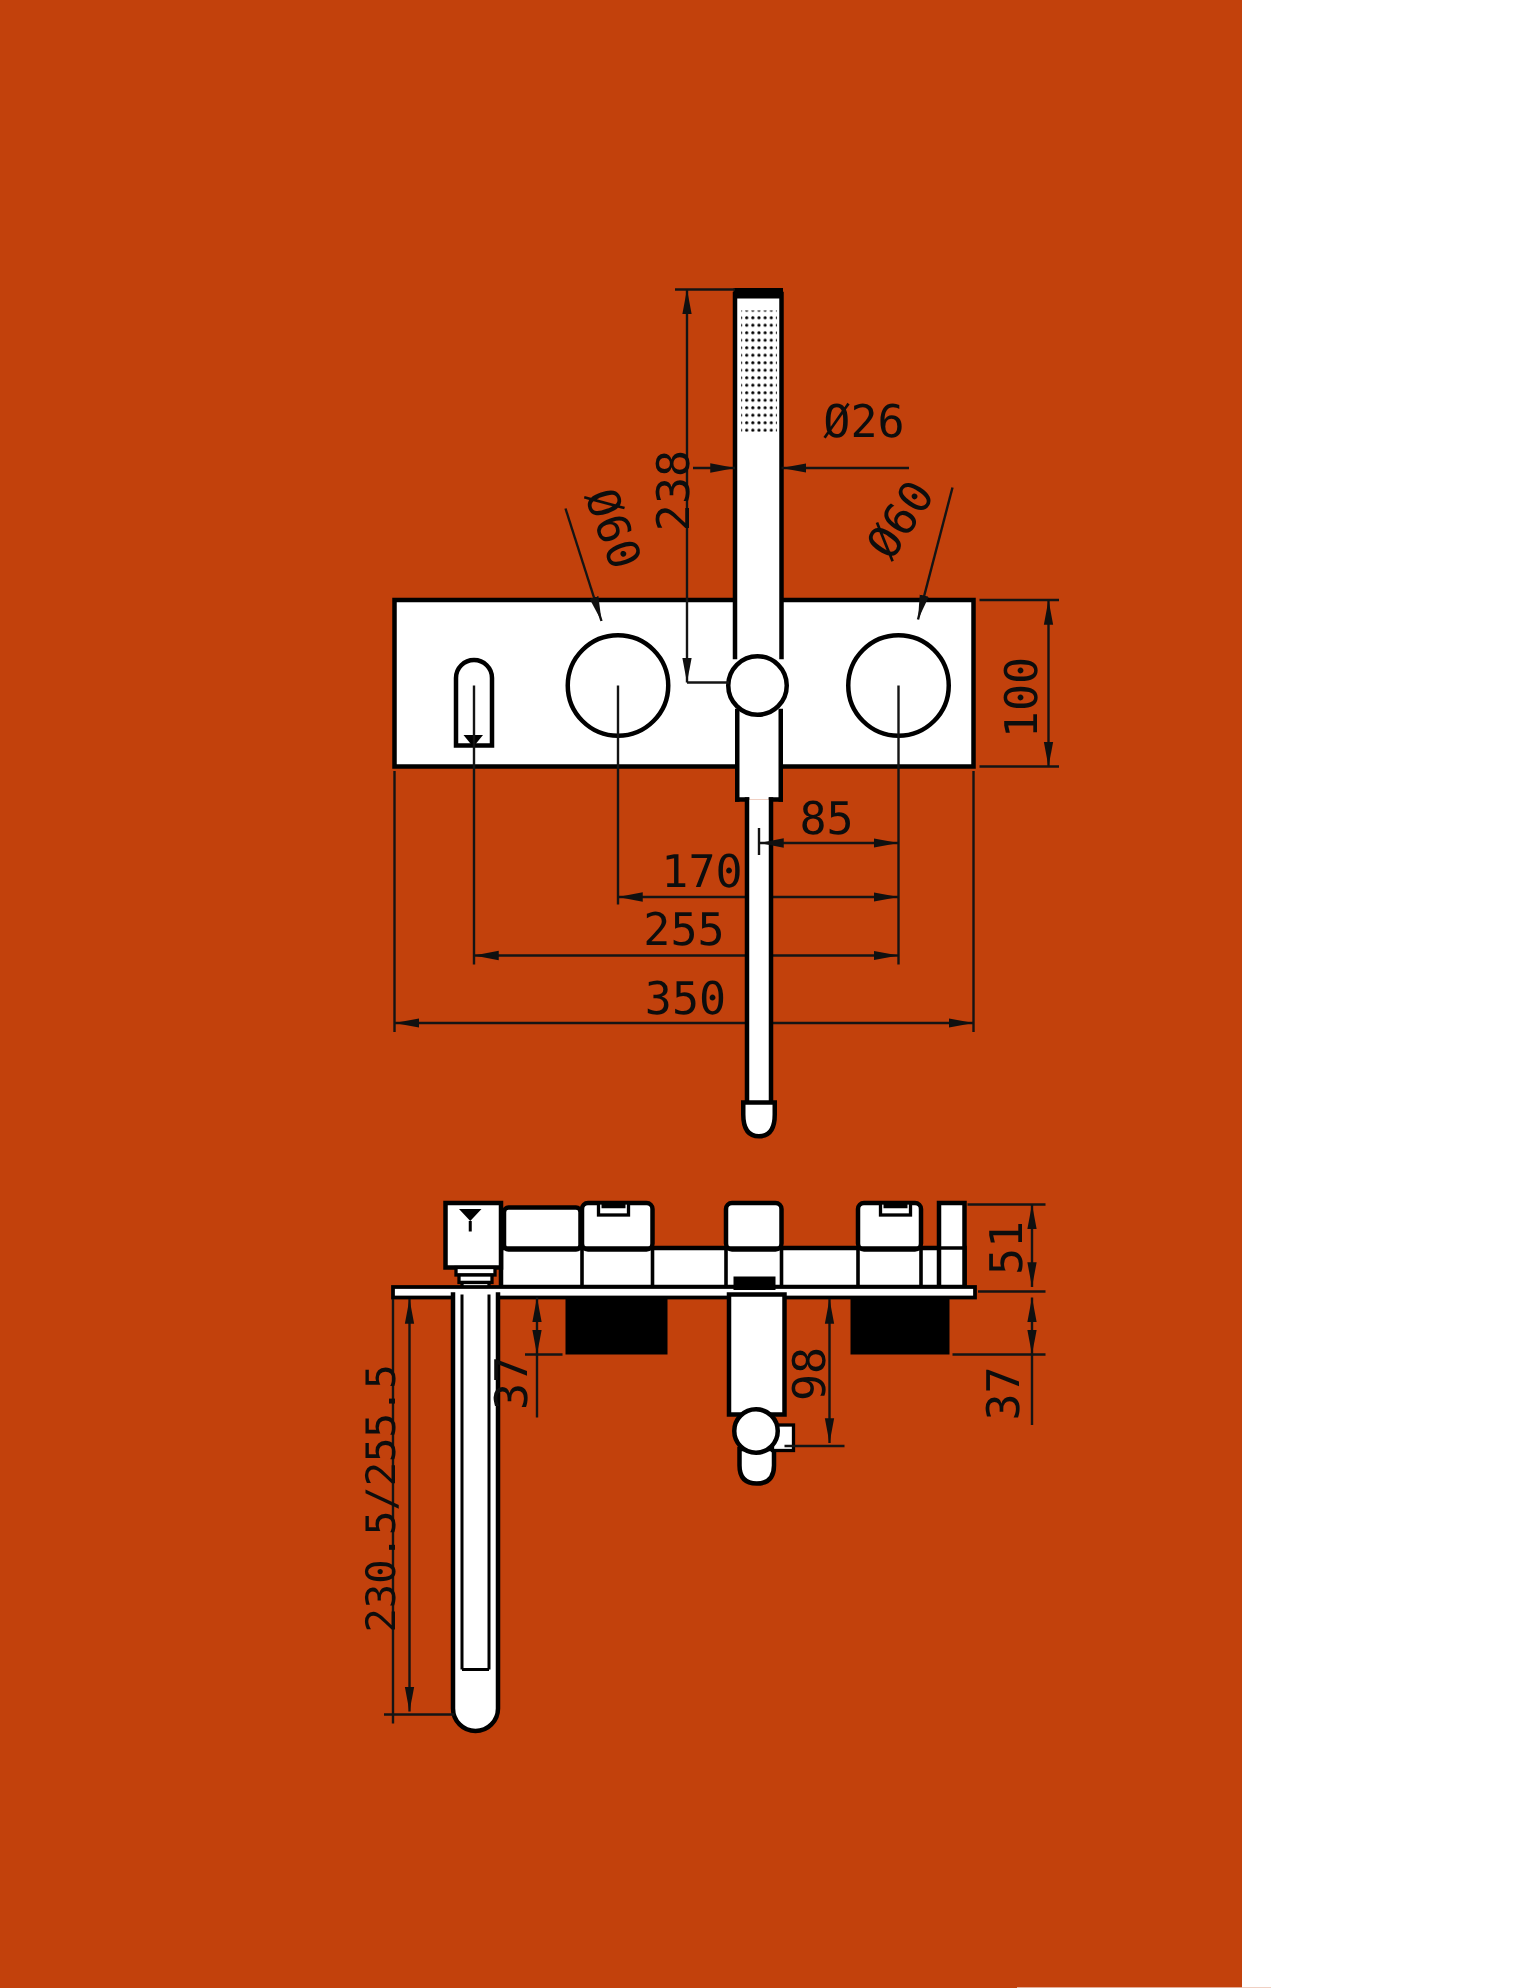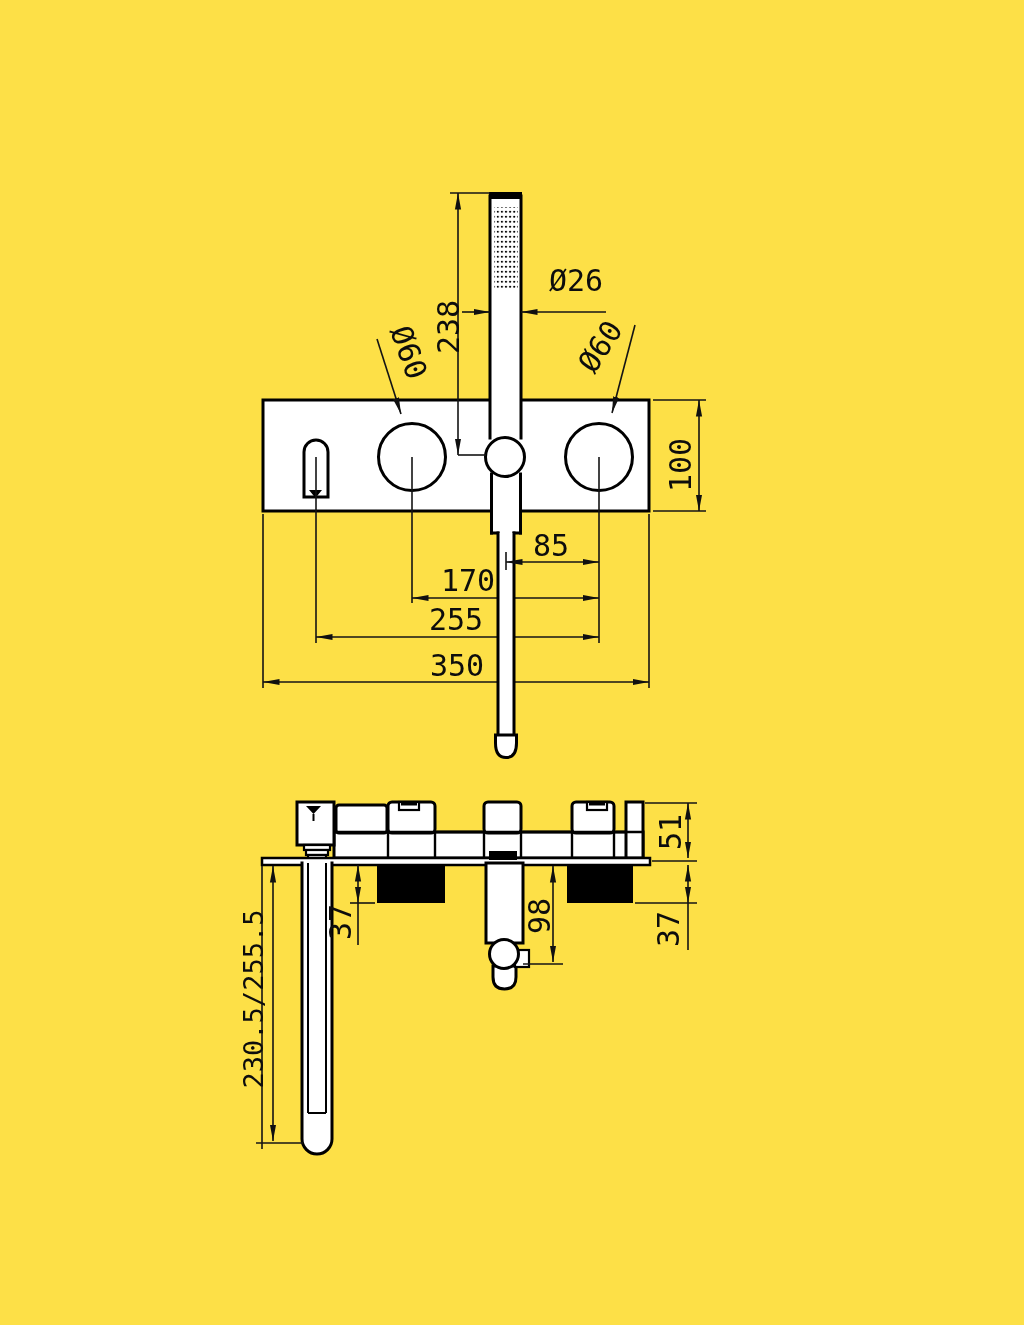--- a/index.html
+++ b/index.html
@@ -1,16 +1,16 @@
 <!DOCTYPE html>
 <html><head>
 <meta charset="utf-8">
 <style>
   html,body{margin:0;padding:0;background:#ffffff;}
-  .page{width:1024px;height:1325px;background:#fde047;position:relative;font-family:"DejaVu Sans Mono",monospace;}
+  .page{width:828px;height:1325px;background:#c2410c;position:relative;font-family:"DejaVu Sans Mono",monospace;}
   svg{display:block;}
   .obj{stroke:#000;stroke-width:3;fill:none;stroke-linecap:square;}
   .objf{stroke:#000;stroke-width:3;fill:#fff;stroke-linecap:square;}
   .obj2{stroke:#000;stroke-width:2.2;fill:#fff;}
   .thin{stroke:#141414;stroke-width:1.6;fill:none;}
   .dim{stroke:#141414;stroke-width:1.6;fill:none;}
   .blk{fill:#000;stroke:none;}
   .lbl{font-family:"DejaVu Sans Mono",monospace;font-size:30px;fill:#0d0d0d;}
   .lbl-sm{font-family:"DejaVu Sans Mono",monospace;font-size:27px;fill:#0d0d0d;}
 </style>

